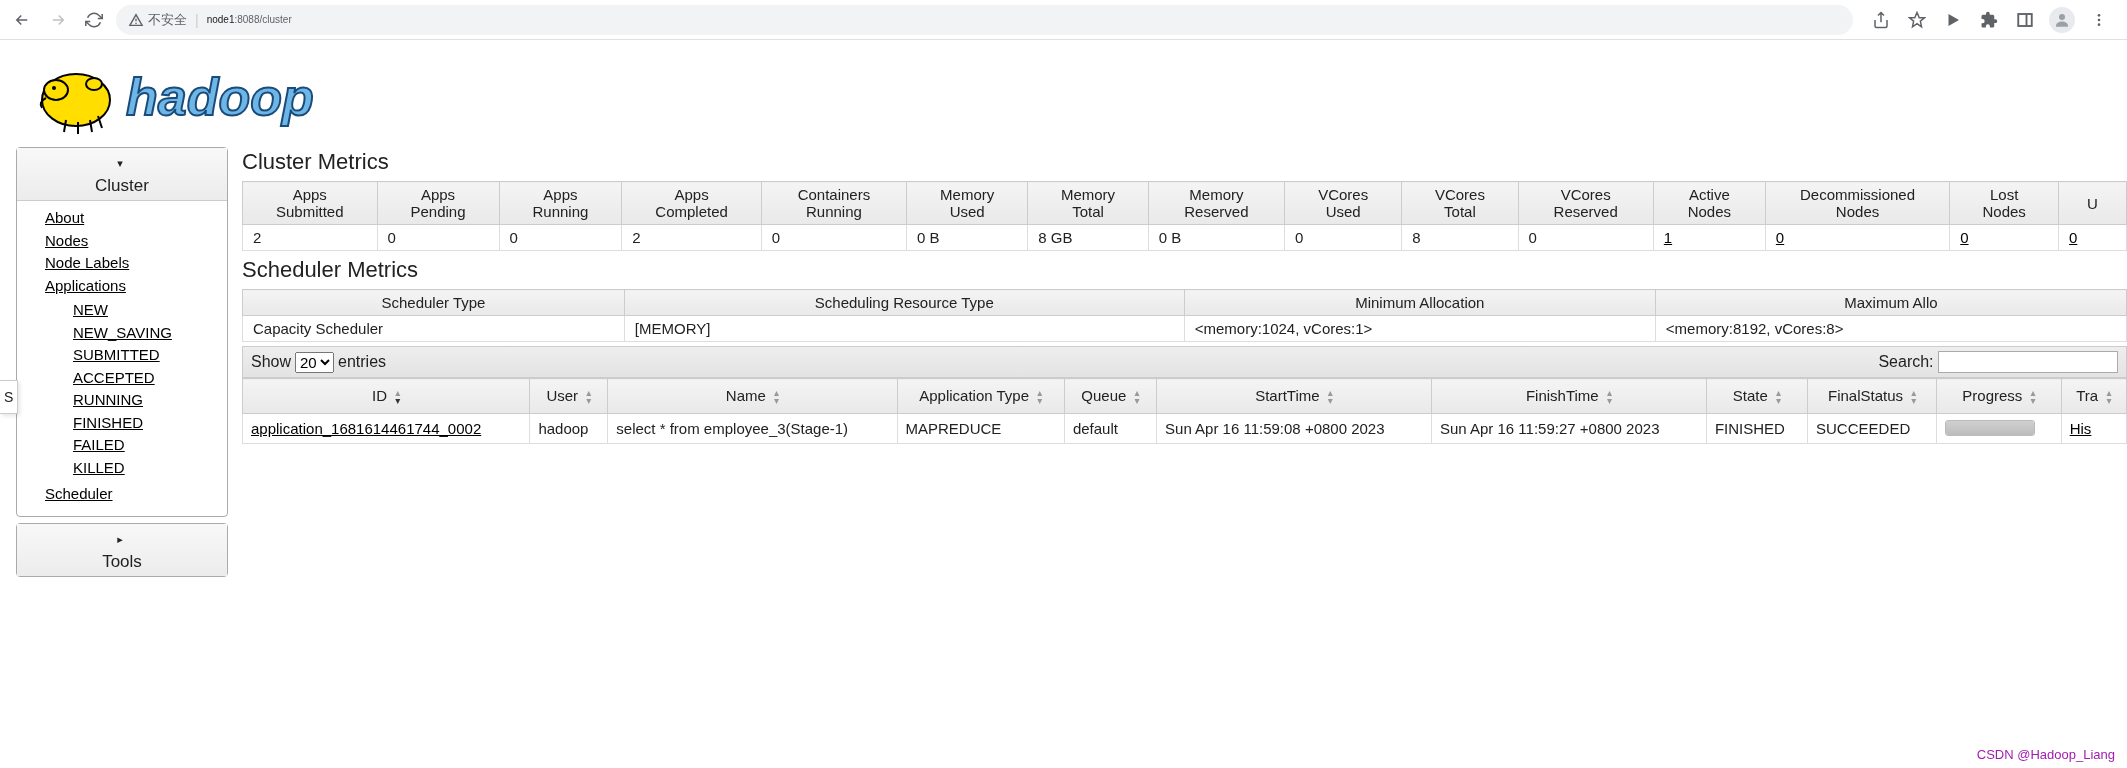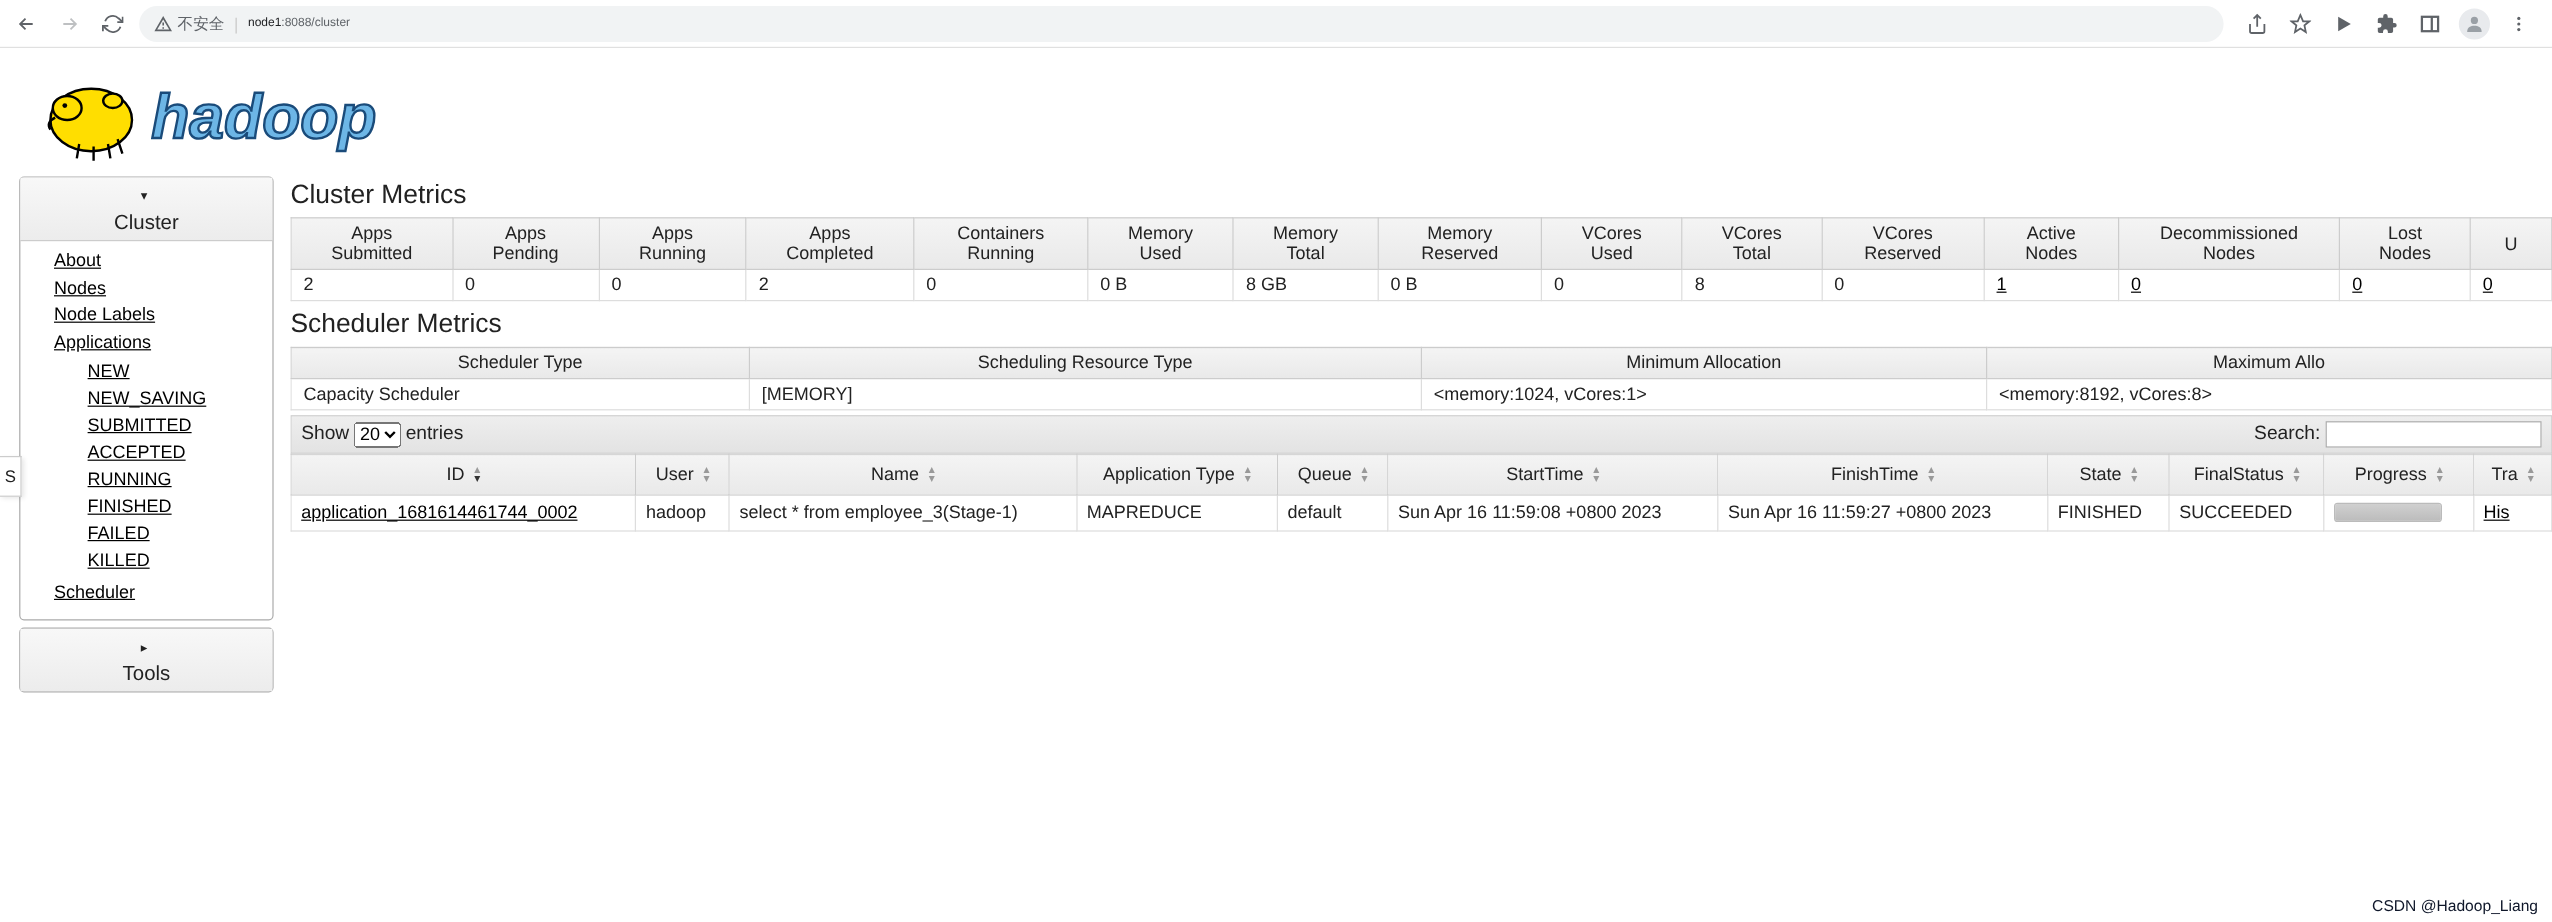--- a/index.html
+++ b/index.html
@@ -51,21 +51,21 @@
 
 table.apps { border-collapse: collapse; width: 100%; font-size: 15px; table-layout: auto; }
 table.apps th { background: linear-gradient(#f4f4f4,#e9e9e9); border: 1px solid #ccc; padding: 8px 10px; font-weight: normal; text-align: center; position: relative; }
 table.apps td { border: 1px solid #ddd; padding: 6px 8px; vertical-align: top; }
 table.apps td a { color: #000; text-decoration: underline; }
 .sort-icons { color: #999; font-size: 10px; display:inline-block; line-height:8px; vertical-align: middle; margin-left:4px;}
 .sort-icons.active-desc .dn { color:#333; }
 .progress-bar { width: 90px; height: 16px; background: #eee; border: 1px solid #bbb; border-radius: 3px; position: relative; }
 .progress-fill { height: 100%; background: linear-gradient(#d0d0d0,#bcbcbc); border-radius: 2px; }
 
-.watermark { position: fixed; right: 12px; bottom: 6px; color: #0f172a; font-size: 13px; }
+.watermark { position: fixed; right: 12px; bottom: 6px; color: #a21caf; font-size: 13px; }
 .tab-stub { position: fixed; left: 0; top: 380px; background:#fff; border:1px solid #ccc; border-left:none; padding: 8px 4px; font-size:14px; box-shadow: 2px 2px 4px rgba(0,0,0,0.1);}
 </style>
 </head>
 <body>
 
 <div class="browser-bar">
   <div class="nav-btn">
       <svg width="18" height="18" viewBox="0 0 24 24" fill="none" stroke="currentColor" stroke-width="2">
         <path d="M19 12H5M11 18l-6-6 6-6"></path>
       </svg>

